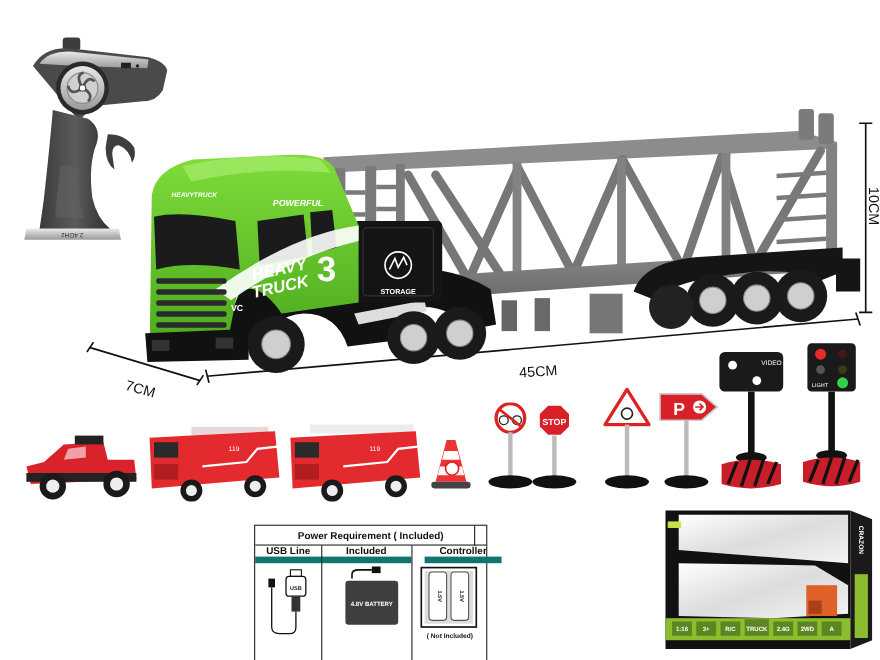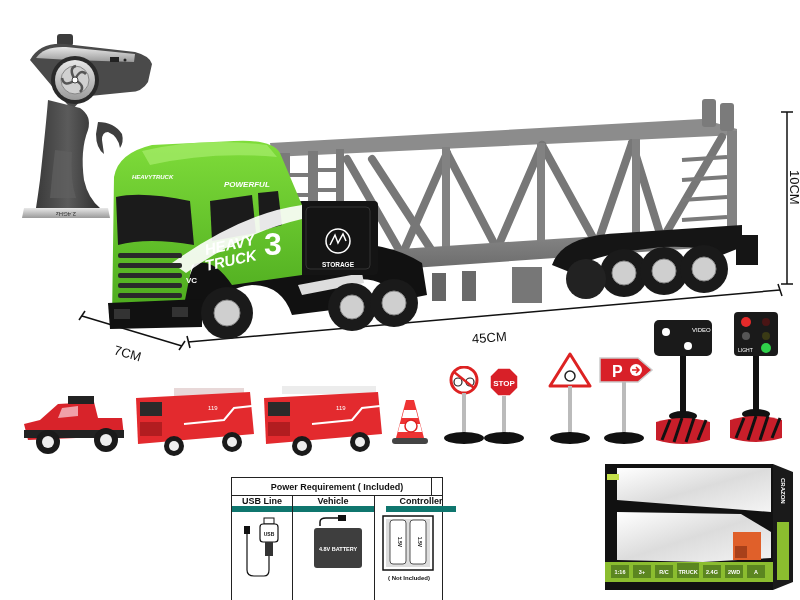--- a/index.html
+++ b/index.html
@@ -7,21 +7,21 @@
   body { position: relative; font-family: "Liberation Sans", sans-serif; color: #111; }
   .abs { position: absolute; }
 
   
   .remote { left: 10px; top: 30px; width: 150px; height: 190px; }
 
   
   .dim-label { font-family: "Liberation Sans", sans-serif; font-size: 13px; font-weight: 400; color: #111; }
 
   
-  .truck { left: 102px; top: 95px; width: 660px; height: 250px; }
+  .truck { left: 126px; top: 95px; width: 660px; height: 250px; }
 
   
   .toy { position: absolute; }
 
   
   .power-table { left: 231px; top: 477px; width: 212px; height: 132px; border: 1.5px solid #222; background: #fff; }
   .pt-title { position: absolute; left: 0; top: 0; width: 100%; height: 18px; border-bottom: 1px solid #222; font-size: 9px; font-weight: 700; display: flex; align-items: center; justify-content: center; }
   .pt-head { position: absolute; top: 18px; height: 16px; border-bottom: 6px solid #0f766e; font-size: 9px; font-weight: 700; display: flex; align-items: center; justify-content: center; }
   .pt-cell { position: absolute; top: 34px; bottom: 0; }
   .vline { position: absolute; top: 18px; bottom: 0; width: 1px; background: #222; }
@@ -341,21 +341,21 @@
         <line x1="20" y1="130" x2="28" y2="106"></line>
         <line x1="32" y1="130" x2="40" y2="106"></line>
         <line x1="44" y1="128" x2="52" y2="108"></line>
       </g>
   </svg>
 </div>
 
 <div class="abs power-table">
   <div class="pt-title">Power Requirement ( Included)</div>
   <div class="pt-head" style="left:0; width:60px;">USB Line</div>
-  <div class="pt-head" style="left:60px; width:82px;">Vehicle</div>
+  <div class="pt-head" style="left:60px; width:82px;">Included</div>
   <div class="pt-head" style="left:142px; width:70px;margin-left:12px;">Controller</div>
   <div class="vline" style="left:60px;"></div>
   <div class="vline" style="left:142px;"></div>
   <div style="position:absolute; right:10px; top:0; width:1px; height:18px; background:#222;"></div>
 
   <div class="pt-cell" style="left:0; width:60px;">
     <svg width="60" height="72">
       <rect x="12" y="14" width="6" height="8" fill="#111"></rect>
       <rect x="32" y="6" width="10" height="6" fill="#fff" stroke="#111"></rect>
       <rect x="28" y="12" width="18" height="18" rx="3" fill="#fff" stroke="#111" stroke-width="1.2"></rect>

